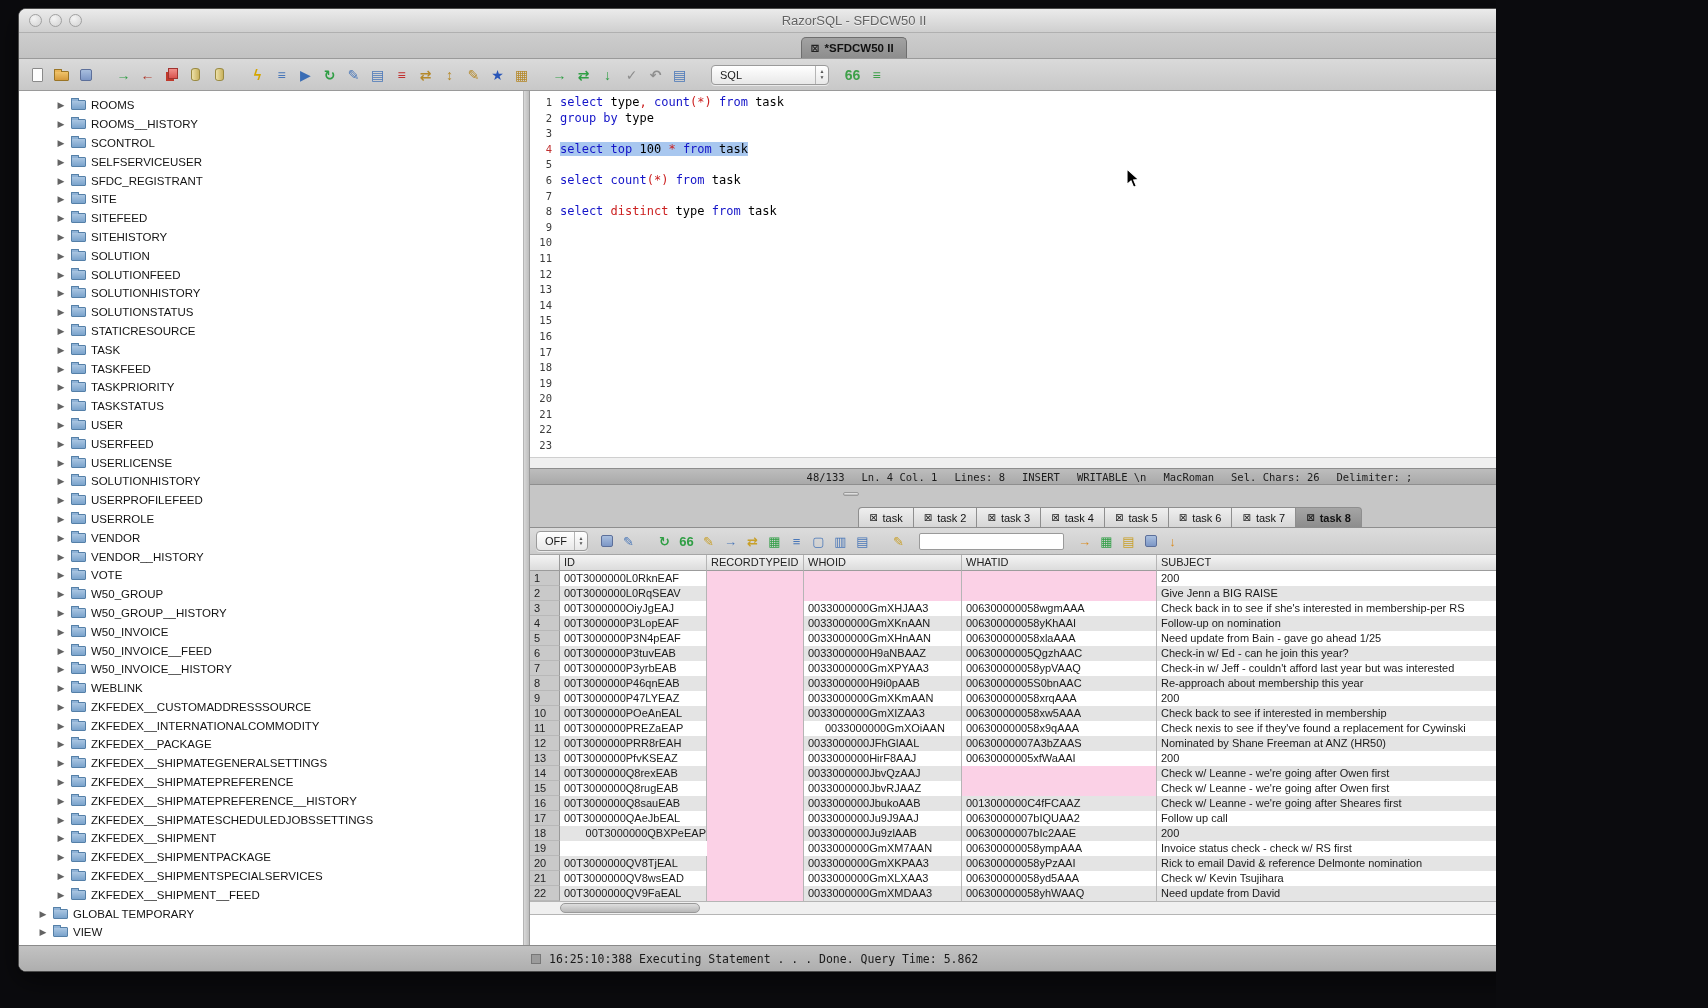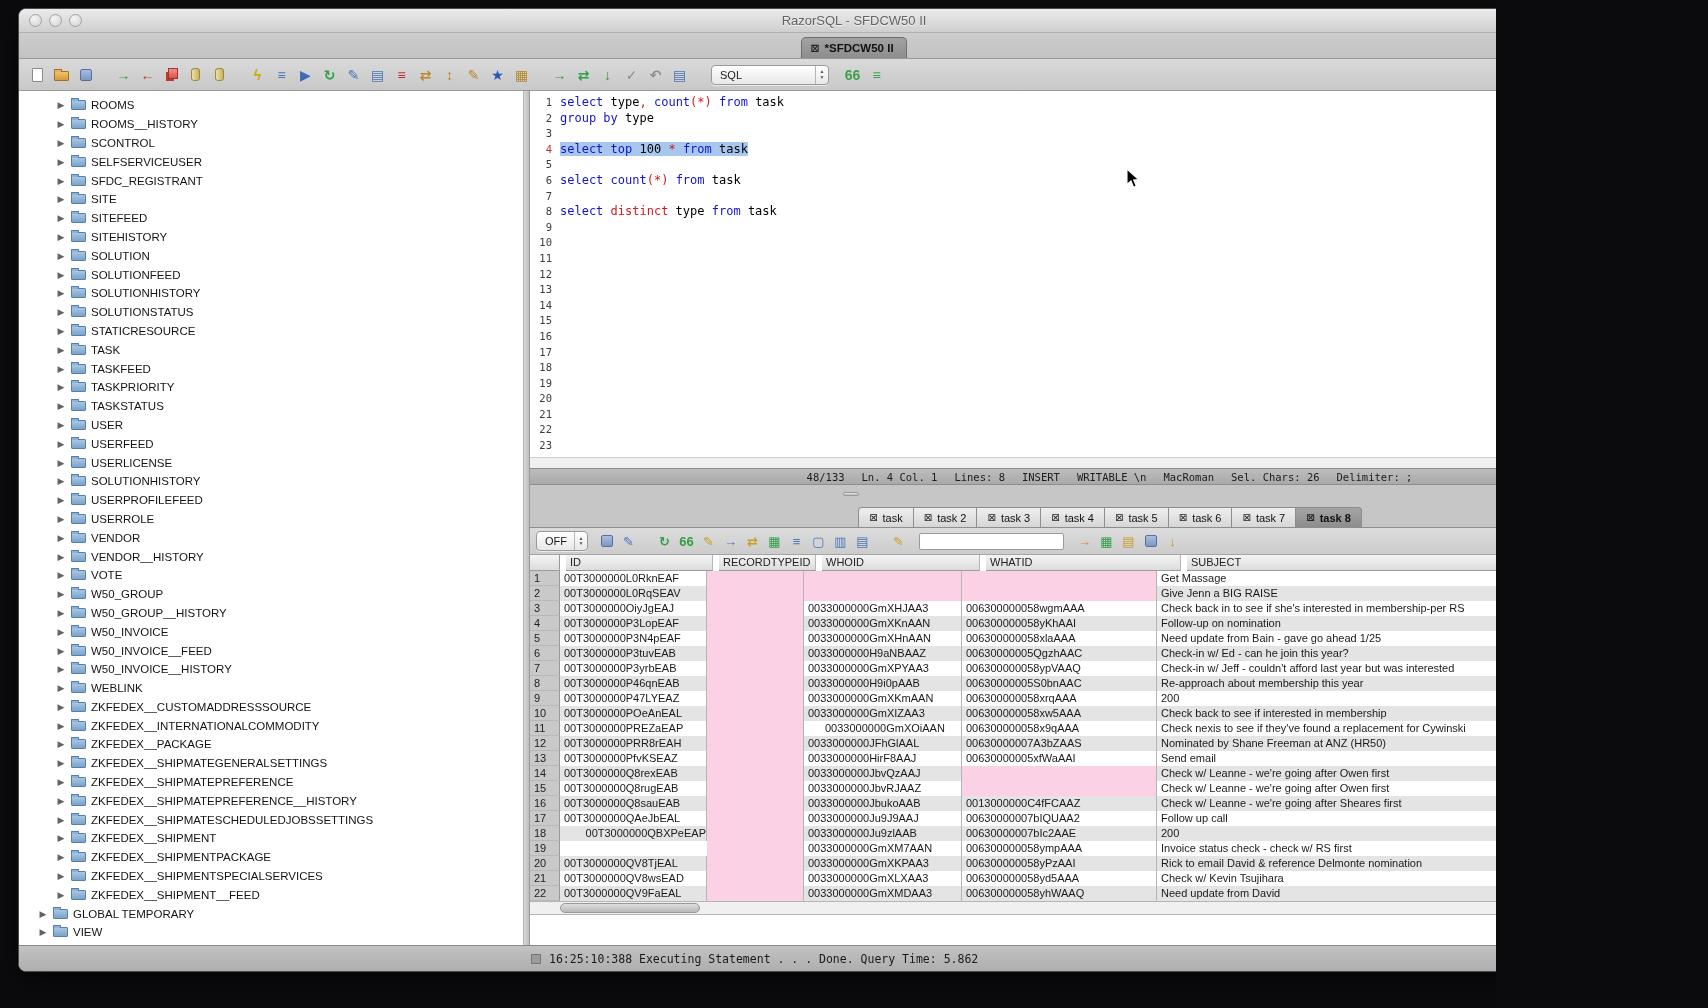--- a/index.html
+++ b/index.html
@@ -98,21 +98,21 @@
             border-bottom:1px solid #a5a5a5;display:flex;align-items:center;padding:0 6px;gap:3px;}
   #rtoolbar .ic{width:19px;height:19px;font-size:13px;}
   #searchbox{width:145px;height:17px;border:1px solid #9a9a9a;border-radius:2px;background:#fff;
              font-size:11px;padding:0 4px;margin-left:8px;}
   
   #tablewrap{flex:1 1 auto;display:flex;min-height:0;background:#fff;}
   #grid{flex:1 1 auto;min-width:0;display:flex;flex-direction:column;}
   .trow{display:flex;height:15px;flex:0 0 15px;font-size:11px;}
   .hrow .cell{background:linear-gradient(#f4f4f4,#dcdcdc);border-bottom:1px solid #9c9c9c;
               font-size:11px;color:#222;height:16px;line-height:15px;}
-  .hrow{height:16px;flex:0 0 16px;gap:6px;}
+  .hrow{height:16px;flex:0 0 16px;}
   .cell{padding:0 0 0 4px;border-right:1px solid #b5b5b5;white-space:nowrap;overflow:hidden;
         line-height:15px;}
   .rownum{background:#c9c9c9;border-right:1px solid #999;border-bottom:1px solid #b8b8b8;
           color:#222;}
   .r-even .cell.datacell{background:#ffffff;}
   .r-odd  .cell.datacell{background:#e4e4e4;}
   .cell.nullcell{background:#fbd1e6 !important;}
   #thscroll{height:14px;flex:0 0 14px;background:#f0f0f0;border:1px solid #b5b5b5;
             border-left:none;position:relative;}
   #thscroll .thumb{position:absolute;left:30px;top:1px;width:140px;height:10px;border-radius:5px;
@@ -562,21 +562,20 @@
                 <div class="cell" style="width: 500px; flex: 0 0 500px;">SUBJECT</div>
                 <div class="cell" style="flex: 1 1 auto;">AC</div>
               </div>
             <div id="gridrows" style="display:flex;flex-direction:column;">
                 <div class="trow r-even">
                   <div class="cell rownum" style="width: 30px; flex: 0 0 30px;">1</div>
                   <div class="cell datacell" style="width: 147px; flex: 0 0 147px;">00T3000000L0RknEAF</div>
                   <div class="cell datacell nullcell" style="width: 97px; flex: 0 0 97px;"></div>
                   <div class="cell datacell nullcell" style="width: 158px; flex: 0 0 158px;"></div>
                   <div class="cell datacell nullcell" style="width: 195px; flex: 0 0 195px;"></div>
-                  <div class="cell datacell" style="width: 500px; flex: 0 0 500px;">Get Massage</div>
                   <div class="cell datacell" style="flex: 1 1 auto;">200</div>
                 </div>
                 <div class="trow r-odd">
                   <div class="cell rownum" style="width: 30px; flex: 0 0 30px;">2</div>
                   <div class="cell datacell" style="width: 147px; flex: 0 0 147px;">00T3000000L0RqSEAV</div>
                   <div class="cell datacell nullcell" style="width: 97px; flex: 0 0 97px;"></div>
                   <div class="cell datacell nullcell" style="width: 158px; flex: 0 0 158px;"></div>
                   <div class="cell datacell nullcell" style="width: 195px; flex: 0 0 195px;"></div>
                   <div class="cell datacell" style="width: 500px; flex: 0 0 500px;">Give Jenn a BIG RAISE</div>
                   <div class="cell datacell" style="flex: 1 1 auto;">200</div>
@@ -669,21 +668,20 @@
                   <div class="cell datacell" style="width: 195px; flex: 0 0 195px;">00630000007A3bZAAS</div>
                   <div class="cell datacell" style="width: 500px; flex: 0 0 500px;">Nominated by Shane Freeman at ANZ (HR50)</div>
                   <div class="cell datacell" style="flex: 1 1 auto;">200</div>
                 </div>
                 <div class="trow r-even">
                   <div class="cell rownum" style="width: 30px; flex: 0 0 30px;">13</div>
                   <div class="cell datacell" style="width: 147px; flex: 0 0 147px;">00T3000000PfvKSEAZ</div>
                   <div class="cell datacell nullcell" style="width: 97px; flex: 0 0 97px;"></div>
                   <div class="cell datacell" style="width: 158px; flex: 0 0 158px;">0033000000HirF8AAJ</div>
                   <div class="cell datacell" style="width: 195px; flex: 0 0 195px;">00630000005xfWaAAI</div>
-                  <div class="cell datacell" style="width: 500px; flex: 0 0 500px;">Send email</div>
                   <div class="cell datacell" style="flex: 1 1 auto;">200</div>
                 </div>
                 <div class="trow r-odd">
                   <div class="cell rownum" style="width: 30px; flex: 0 0 30px;">14</div>
                   <div class="cell datacell" style="width: 147px; flex: 0 0 147px;">00T3000000Q8rexEAB</div>
                   <div class="cell datacell nullcell" style="width: 97px; flex: 0 0 97px;"></div>
                   <div class="cell datacell" style="width: 158px; flex: 0 0 158px;">0033000000JbvQzAAJ</div>
                   <div class="cell datacell nullcell" style="width: 195px; flex: 0 0 195px;"></div>
                   <div class="cell datacell" style="width: 500px; flex: 0 0 500px;">Check w/ Leanne - we're going after Owen first</div>
                   <div class="cell datacell" style="flex: 1 1 auto;">200</div>

